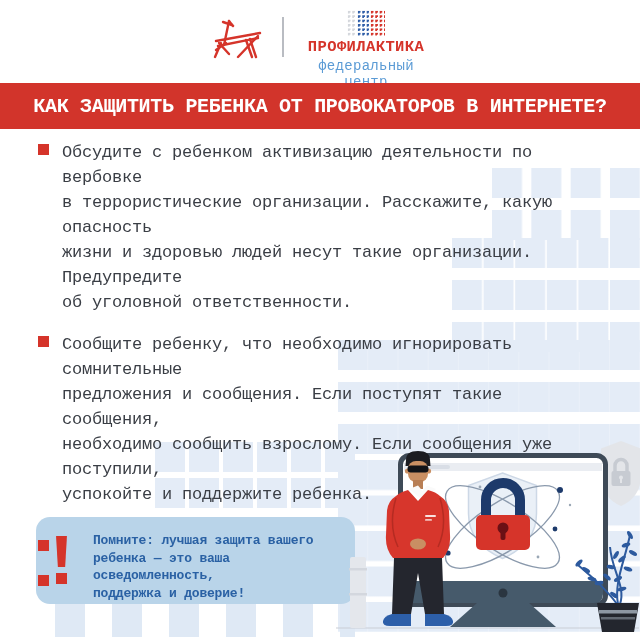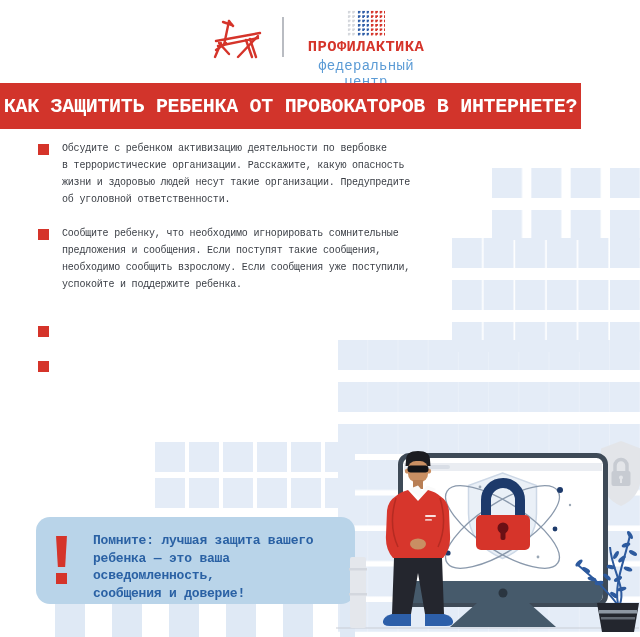--- a/index.html
+++ b/index.html
@@ -16,40 +16,40 @@
   .flag i{display:block;height:100%;
     background-image:radial-gradient(circle at 2px 2px,var(--c) 1.3px,transparent 1.5px);
     background-size:4.4px 4.4px;}
   .flag .f-gray{width:9px;--c:#d4d7dc;}
   .flag .f-blue{width:13px;--c:#2f5ea8;}
   .flag .f-red{width:15px;--c:#d5342a;}
   .org-name{font-size:15.5px;font-weight:bold;color:var(--accent_red,#d5342a);letter-spacing:.4px;line-height:17px;}
   .org-sub{font-size:14px;color:var(--brand_blue,#5b9bd5);margin-top:2px;letter-spacing:.3px;}
   
   .banner{
-    position:absolute;left:0;top:83px;width:581px;height:46px;
+    position:absolute;left:0;top:83px;width:640px;height:46px;
     background:var(--banner_red,#d2342b);display:flex;align-items:center;justify-content:center;
   }
   .banner h1{margin:0;font-size:20px;font-weight:bold;color:#ffffff;letter-spacing:-.3px;white-space:nowrap;}
   
   .pat{position:absolute;background:linear-gradient(var(--pattern_blue,#e4ecf7) 0 0) 0 0/30px 30px space;z-index:1;}
   .pat-a{left:492px;top:168px;width:148px;height:72px;}
   .pat-b{left:452px;top:238px;width:188px;height:114px;}
   .pat-c{left:338px;top:340px;width:302px;height:114px;}
   .pat-d{left:338px;top:460px;width:302px;height:172px;}
   .pat-f{left:155px;top:442px;width:200px;height:66px;}
   .stripes{position:absolute;left:55px;top:586px;width:300px;height:51px;z-index:1;
     background:repeating-linear-gradient(90deg,#dfe9f5 0 30px,transparent 30px 57px);}
   
   .bullets{position:absolute;left:36px;top:140px;width:575px;margin:0;padding:0;list-style:none;z-index:4;}
   .bullets li{display:flex;margin:0 0 17px 0;}
   .bullets li.g2{margin-bottom:29px;}
   .bullets li.g3{margin-bottom:20px;}
   .sq{flex:0 0 11px;width:11px;height:11px;background:var(--accent_red,#d5342a);margin:4px 13px 0 2px;}
-  .btxt{font-size:10px;line-height:17px;color:var(--body_text,#3a3e45);white-space:pre-line;letter-spacing:-.2px;}
+  .btxt{font-size:17px;line-height:25px;color:var(--body_text,#3a3e45);white-space:pre-line;letter-spacing:-.2px;}
   
   .note{position:absolute;left:36px;top:517px;width:319px;height:87px;border-radius:14px;
     background:var(--note_bg,#b9d4e9);z-index:3;}
   .bang{position:absolute;left:19px;top:19px;width:13px;height:48px;}
   .bang .bar{display:block;width:13px;height:31px;background:var(--accent_red,#d5342a);
     clip-path:polygon(8% 0,92% 0,78% 100%,22% 100%);}
   .bang .dot{display:block;width:11px;height:11px;background:var(--accent_red,#d5342a);margin:6px 0 0 1px;}
   .note p{margin:0;position:absolute;left:57px;top:15px;width:252px;
     font-size:13px;line-height:17.5px;font-weight:bold;color:var(--note_text,#2a61a4);
     white-space:pre-line;letter-spacing:-.2px;}
@@ -121,21 +121,21 @@
     </li>
   </ul>
 
   <aside class="note">
     <div class="bang">
       <i class="bar"></i>
         <i class="dot"></i>
     </div>
     <p>Помните: лучшая защита вашего
 ребенка — это ваша осведомленность,
-сообщения и доверие!</p>
+поддержка и доверие!</p>
   </aside>
 
   <svg class="scene" width="311" height="200" viewBox="0 0 311 200">
 
     <g>
       <path d="M291,4 l20,7.5 v26 q0,23 -20,31.5 q-20,-8.5 -20,-31.5 v-26 z" fill="#e3e5e9"></path>
       <path d="M285,34 v-5.5 a6,6 0 0 1 12,0 v5.5" fill="none" stroke="#c7cbd2" stroke-width="3.5"></path>
       <rect x="281.5" y="34" width="19" height="15" rx="2" fill="#c7cbd2"></rect>
       <circle cx="291" cy="40.5" r="2" fill="#e3e5e9"></circle>
       <rect x="290" y="41.5" width="2" height="4.5" fill="#e3e5e9"></rect>

